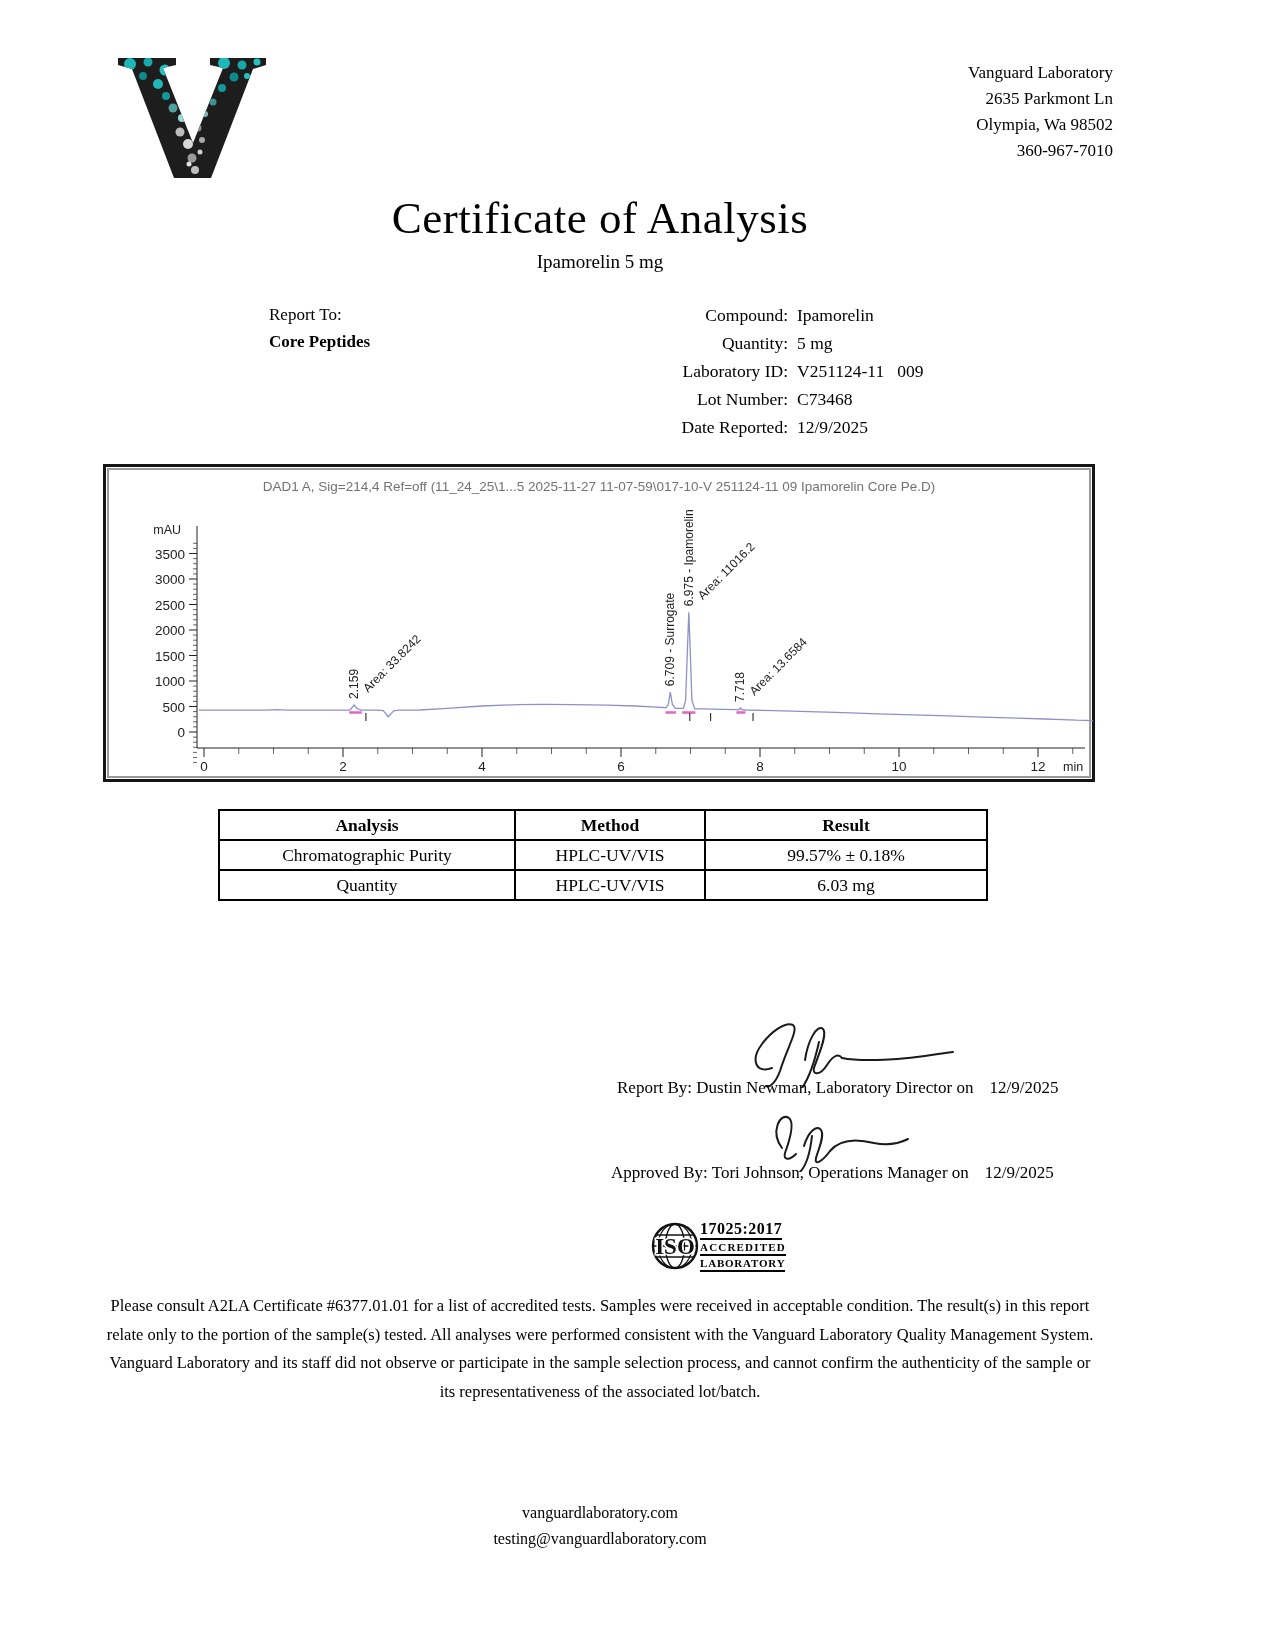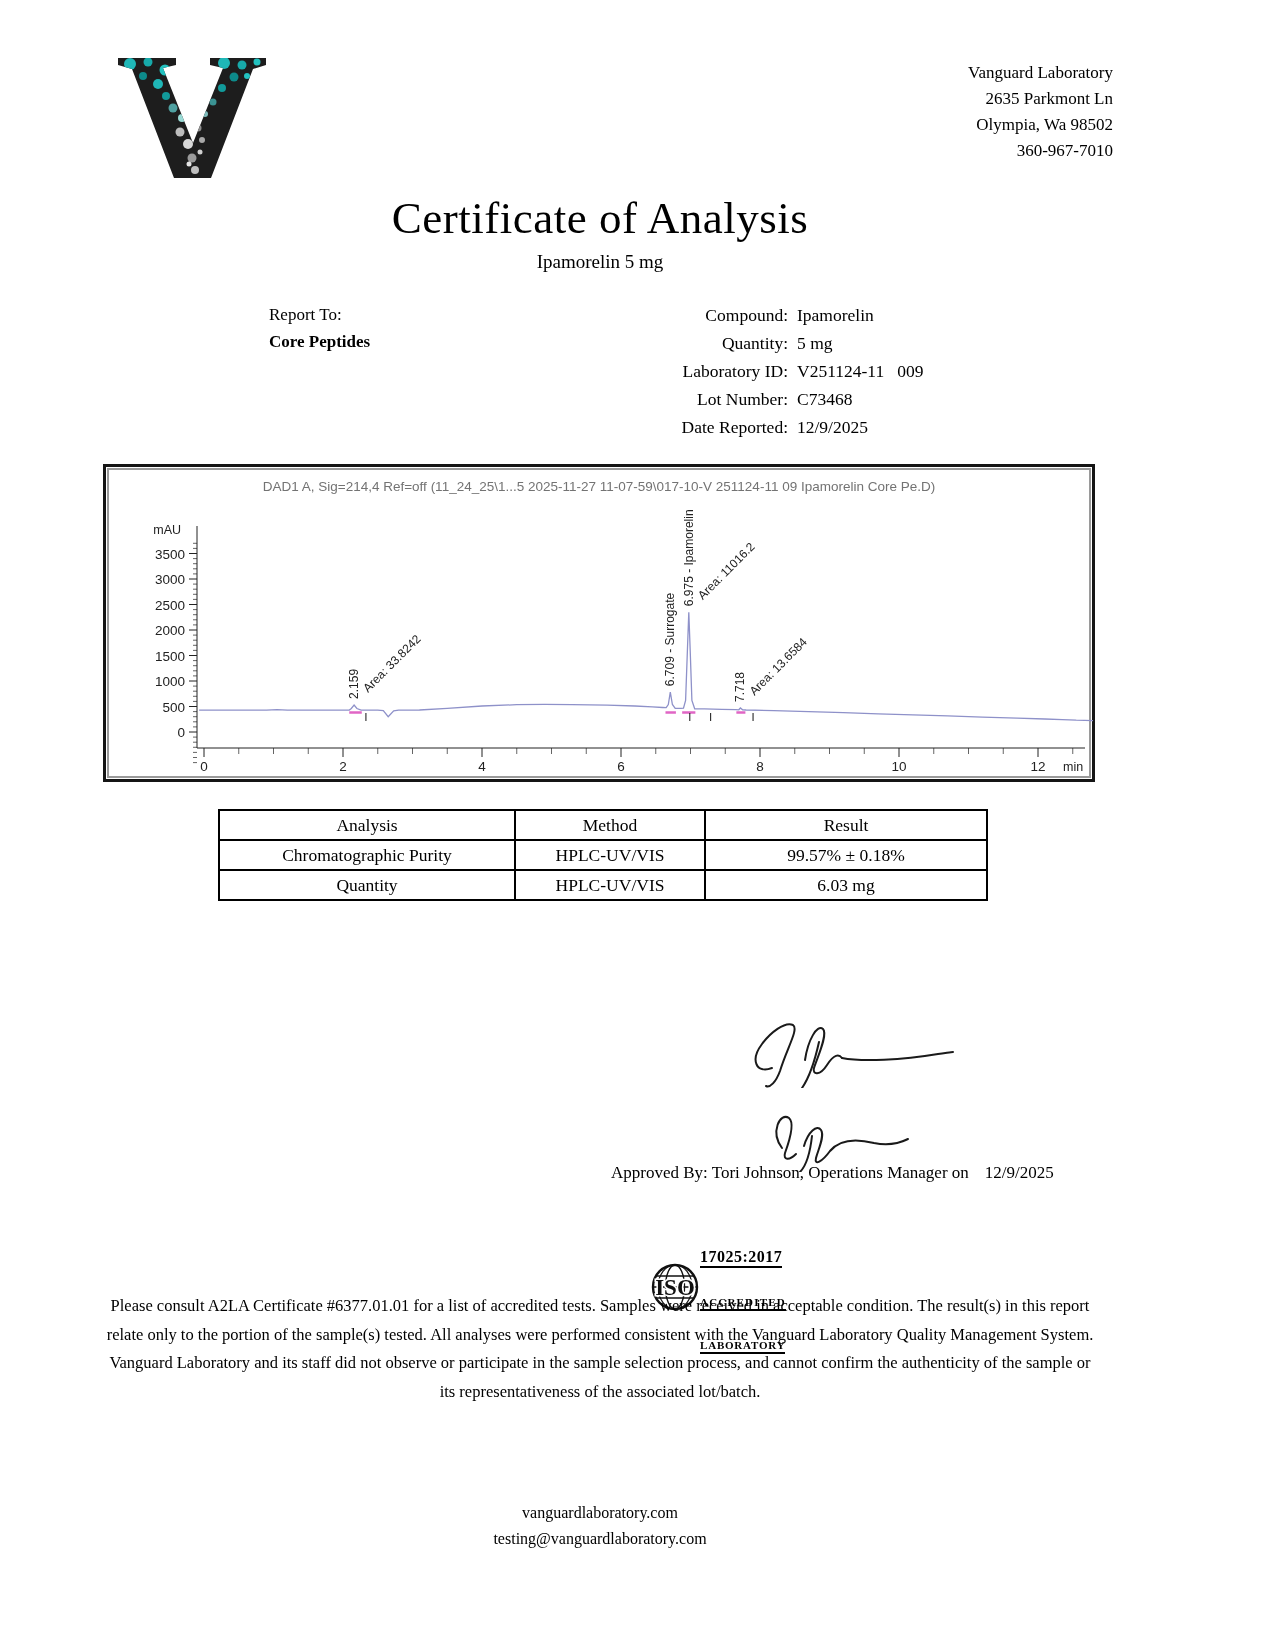--- a/index.html
+++ b/index.html
@@ -26,31 +26,31 @@
   .chartrel{position:absolute;inset:0;}
   .chart-title{position:absolute;left:0;top:9px;width:100%;text-align:center;
                font-family:"Liberation Sans",sans-serif;font-size:13.5px;color:#737373;}
   svg text.tick{font-family:"Liberation Sans",sans-serif;font-size:13.5px;fill:#222;}
   svg text.ts{font-family:"Liberation Sans",sans-serif;font-size:12.5px;fill:#222;}
   svg text.plabel{font-family:"Liberation Sans",sans-serif;font-size:12px;fill:#222;}
 
   
   table.results{border-collapse:collapse;font-size:17.5px;}
   table.results th,table.results td{border:2px solid #000;text-align:center;padding:0;height:28px;}
-  table.results th{font-weight:normal;margin-left:40px;}
+  table.results th{font-weight:bold;margin-left:40px;}
   .c1{width:294px;} .c2{width:188px;} .c3{width:280px;}
 
   
   .sigline{font-size:17px;white-space:nowrap;}
   .sigdate{margin-left:16px;}
 
   
   .iso{left:650px;top:1220px;display:flex;align-items:center;gap:0;}
   .isotext{display:flex;flex-direction:column;align-items:flex-start;}
-  .isotext span{display:inline-block;font-weight:bold;border-bottom:2px solid #000;line-height:1.15;margin-top:28px;}
+  .isotext span{display:inline-block;font-weight:bold;border-bottom:2px solid #000;line-height:1.15;}
   .iso-l1{font-size:16px;letter-spacing:.5px;}
   .iso-l2{font-size:11px;letter-spacing:1.2px;margin-top:1px;}
   .iso-l3{font-size:11px;letter-spacing:.8px;margin-top:1px;}
 
   
   .disclaimer{left:105px;top:1292px;width:990px;text-align:center;font-size:16.5px;line-height:28.5px;}
   .site{left:0;top:1504px;width:1200px;text-align:center;font-size:16px;}
   .mail{left:0;top:1530px;width:1200px;text-align:center;font-size:16px;}
 </style>
 </head>
@@ -263,20 +263,23 @@
   </table>
 
   <svg class="abs" style="left:742px;top:1008px;" width="225" height="80" viewBox="0 0 225 80">
     <g fill="none" stroke="#1a1a1a" stroke-width="2" stroke-linecap="round">
       <path d="M30,60 C14,66 8,52 20,36 C28,25 43,13 51,17 C57,21 45,40 38,63 C34,74 28,80 24,78"></path>
       <path d="M63,52 C66,32 75,16 81,21 C86,26 76,48 72,60 C70,67 78,68 85,57 C92,46 97,46 100,50"></path>
       <path d="M77,34 C73,52 67,70 60,80"></path>
       <path d="M100,50 C120,54 160,52 196,46 C204,45 209,44 211,44"></path>
     </g>
   </svg>
+  <div class="abs sigline" style="left:617px;top:1078px;">
+    <span>Report By: Dustin Newman, Laboratory Director on</span><span class="sigdate">12/9/2025</span>
+  </div>
 
   <svg class="abs" style="left:760px;top:1106px;" width="170" height="66" viewBox="0 0 170 66">
     <g fill="none" stroke="#1a1a1a" stroke-width="2" stroke-linecap="round">
       <path d="M22,42 C10,26 20,6 29,12 C35,17 29,36 25,47 C23,54 29,55 36,48"></path>
       <path d="M44,40 C48,26 57,18 61,24 C65,30 58,44 56,52 C54,60 62,56 70,45 C80,33 98,33 114,37 C128,40 140,37 148,33"></path>
       <path d="M52,30 C50,48 46,60 40,66"></path>
     </g>
   </svg>
   <div class="abs sigline" style="left:611px;top:1163px;">
     <span>Approved By: Tori Johnson, Operations Manager on</span><span class="sigdate">12/9/2025</span>

